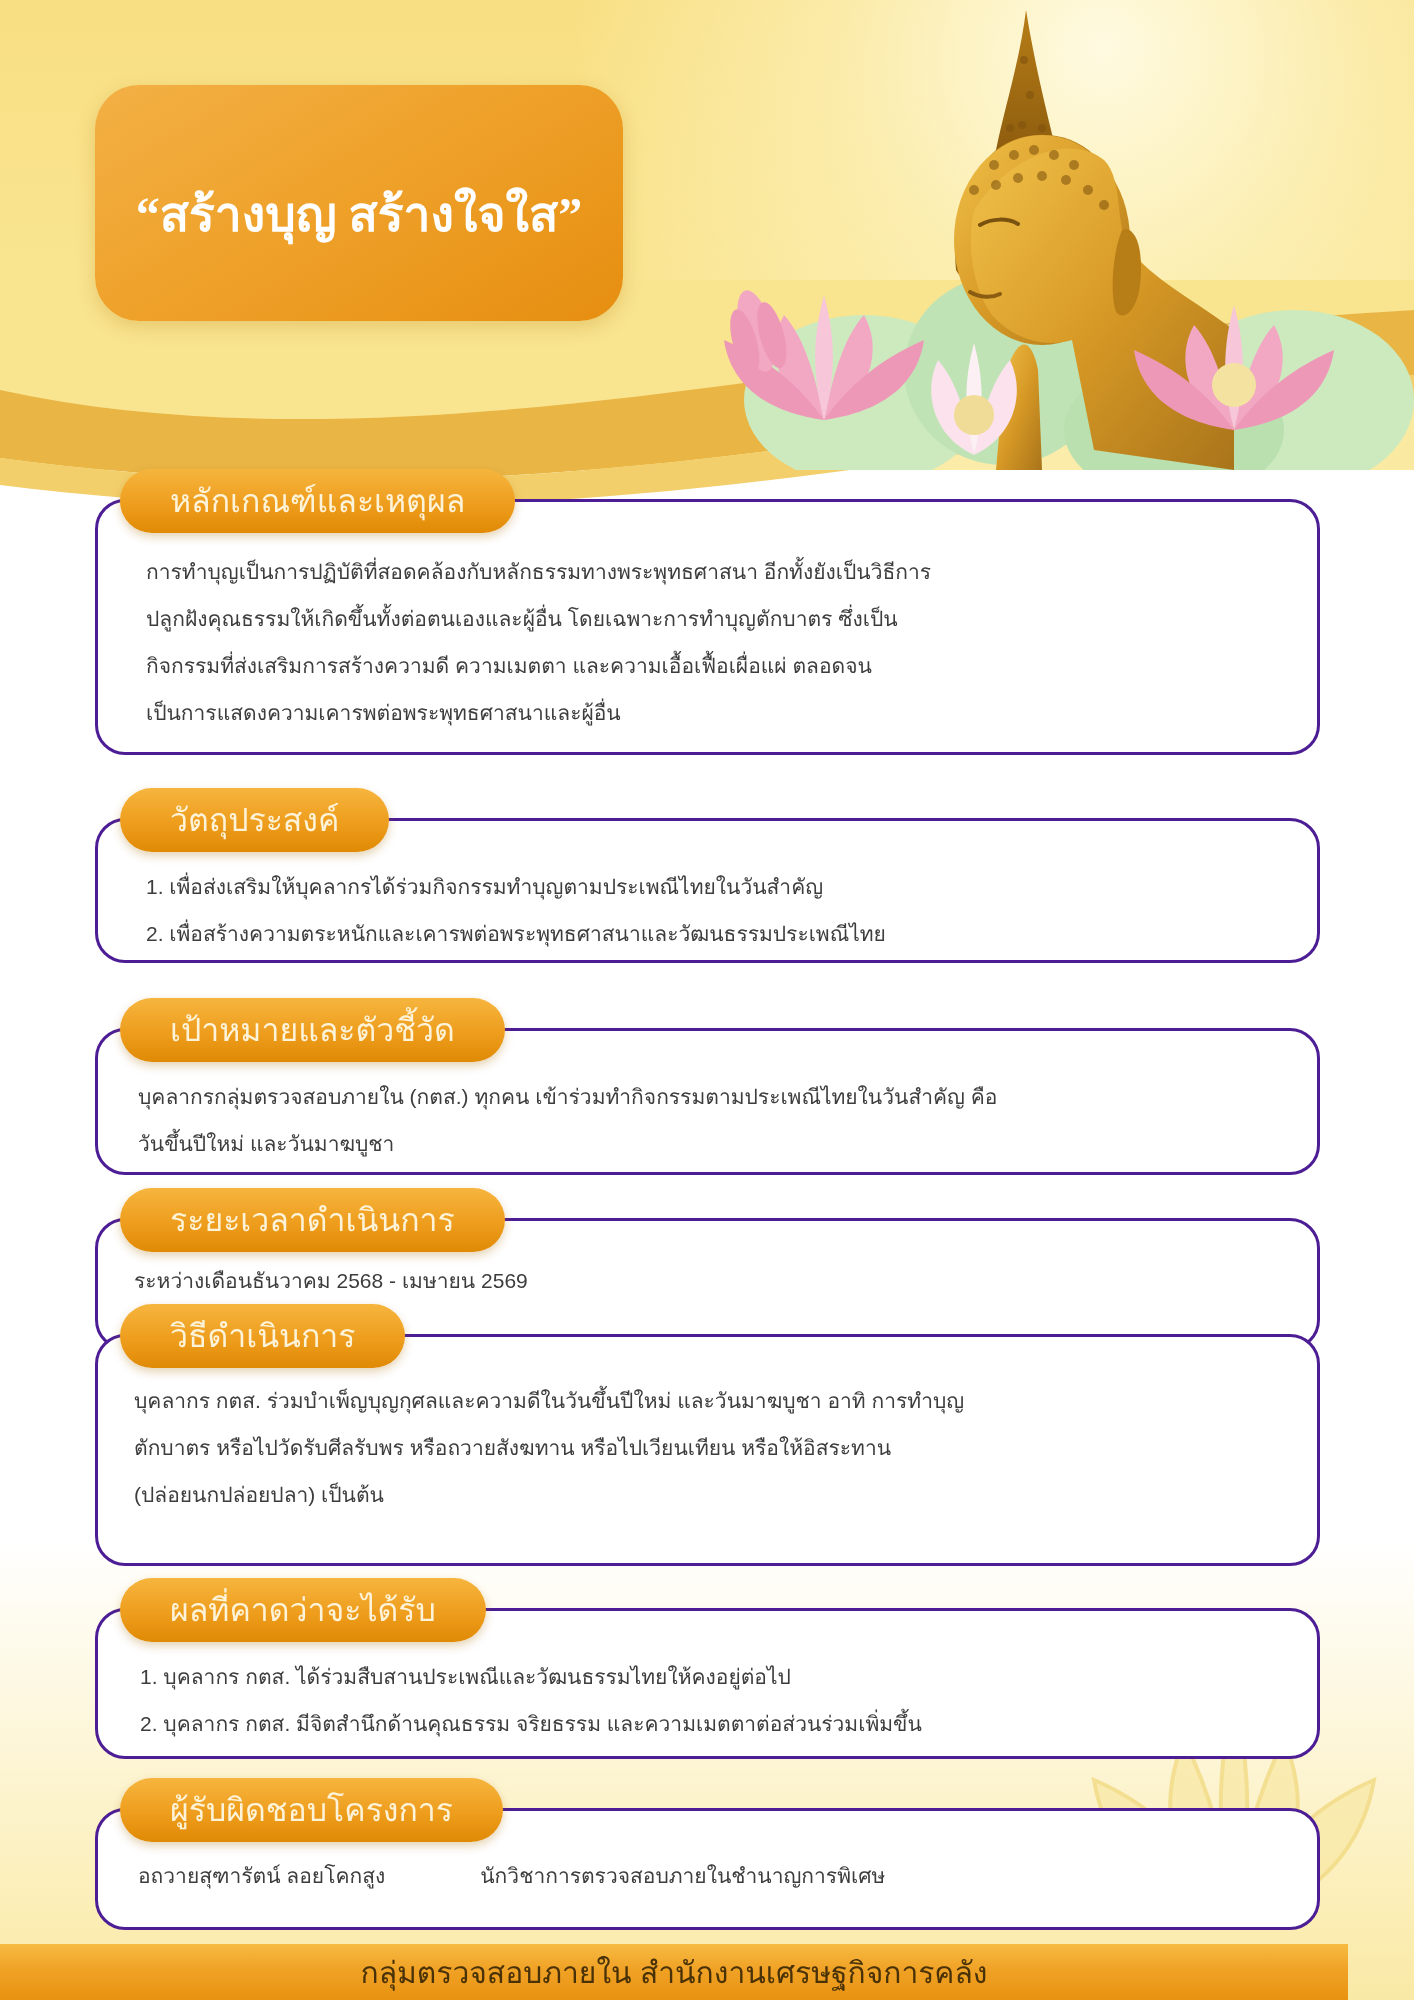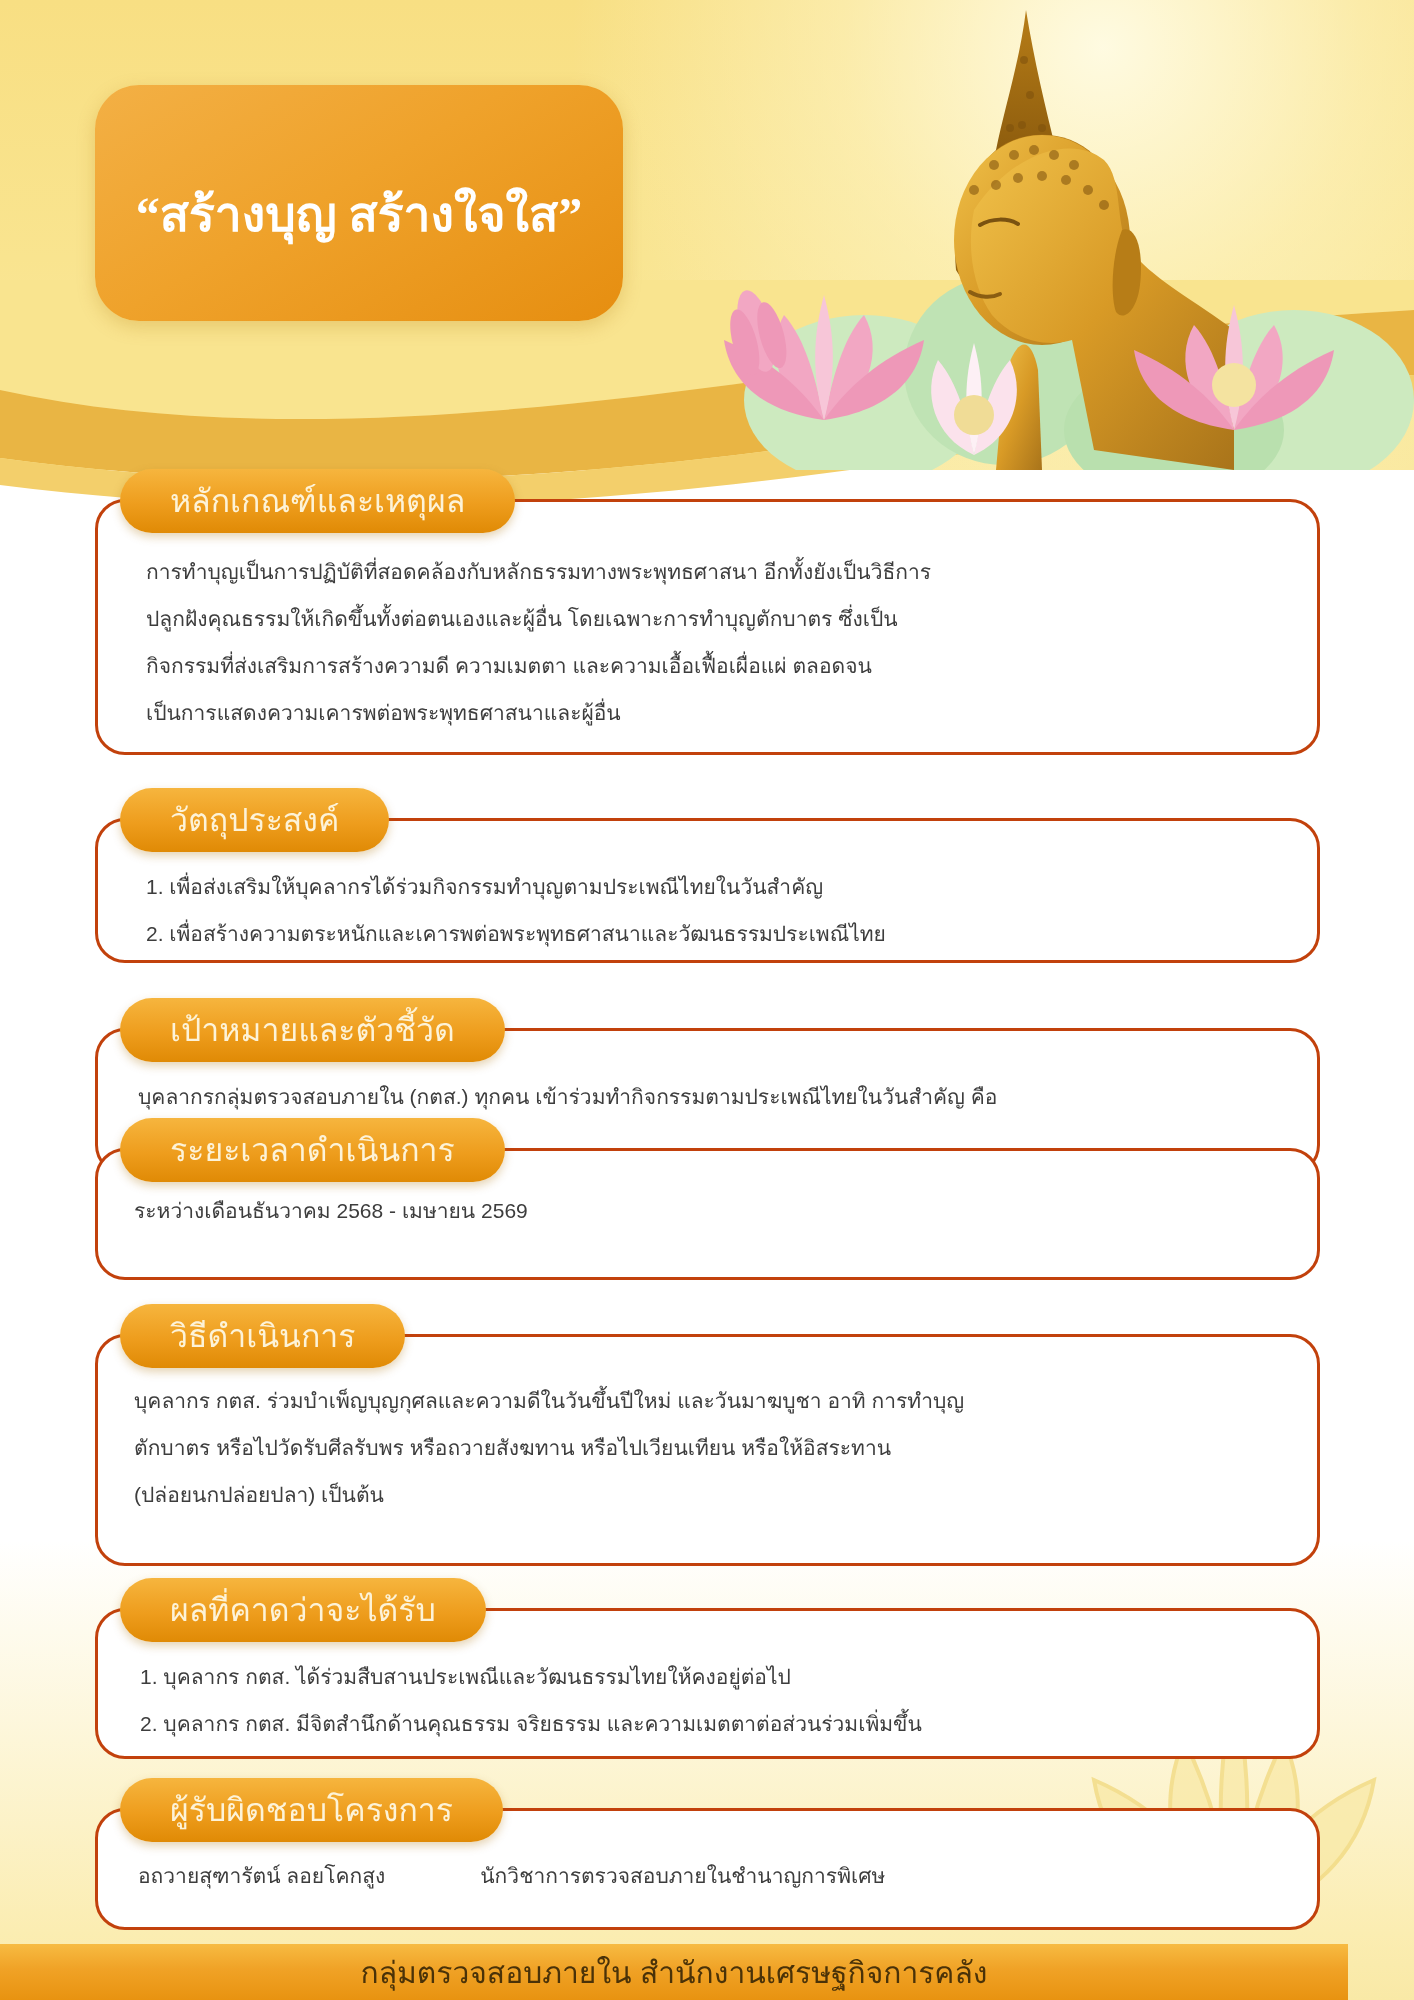--- a/index.html
+++ b/index.html
@@ -33,21 +33,21 @@
   }
   .header-card .t1{font-size:52px;font-weight:bold;letter-spacing:1px;}
   .header-card .t2{font-size:48px;font-weight:bold;margin-top:22px;}
   
   .buddha-art{position:absolute;right:0;top:0;width:740px;height:470px;}
   
   .section{position:absolute;left:95px;width:1225px;}
   .sec-box{
     position:relative;width:100%;height:100%;
     background:#ffffff;
-    border:3px solid #c2410c;border-radius:30px;
+    border:3px solid #4c1d95;border-radius:30px;
     box-sizing:border-box;
   }
   .pill{
     position:absolute;top:-33px;left:22px;height:64px;line-height:64px;
     padding:0 50px;border-radius:40px;
     background:linear-gradient(180deg,#f6b53e 0%,#ee9d1d 55%,#e08a05 100%);
     box-shadow:0 4px 10px rgba(170,110,0,.3);
     color:#fdf3d8;font-size:32px;white-space:nowrap;z-index:2;
   }
   .sec-body{padding:46px 35px 20px 48px;color:#3d3d3d;font-size:21px;}
@@ -198,21 +198,21 @@
 <div class="section" style="top:1028px;height:147px;">
   <div class="sec-box">
     <div class="pill">เป้าหมายและตัวชี้วัด</div>
     <div class="sec-body" style="padding-top:42px;padding-left:40px;">
       <div class="line">บุคลากรกลุ่มตรวจสอบภายใน (กตส.) ทุกคน เข้าร่วมทำกิจกรรมตามประเพณีไทยในวันสำคัญ คือ</div>
       <div class="line">วันขึ้นปีใหม่ และวันมาฆบูชา</div>
     </div>
   </div>
 </div>
 
-<div class="section" style="top:1148px;height:132px;">
+<div class="section" style="top:1218px;height:132px;">
   <div class="sec-box">
     <div class="pill">ระยะเวลาดำเนินการ</div>
     <div class="sec-body" style="padding-top:36px;padding-left:36px;">
       <div class="line">ระหว่างเดือนธันวาคม 2568 - เมษายน 2569</div>
     </div>
   </div>
 </div>
 
 <div class="section" style="top:1334px;height:232px;">
   <div class="sec-box">

